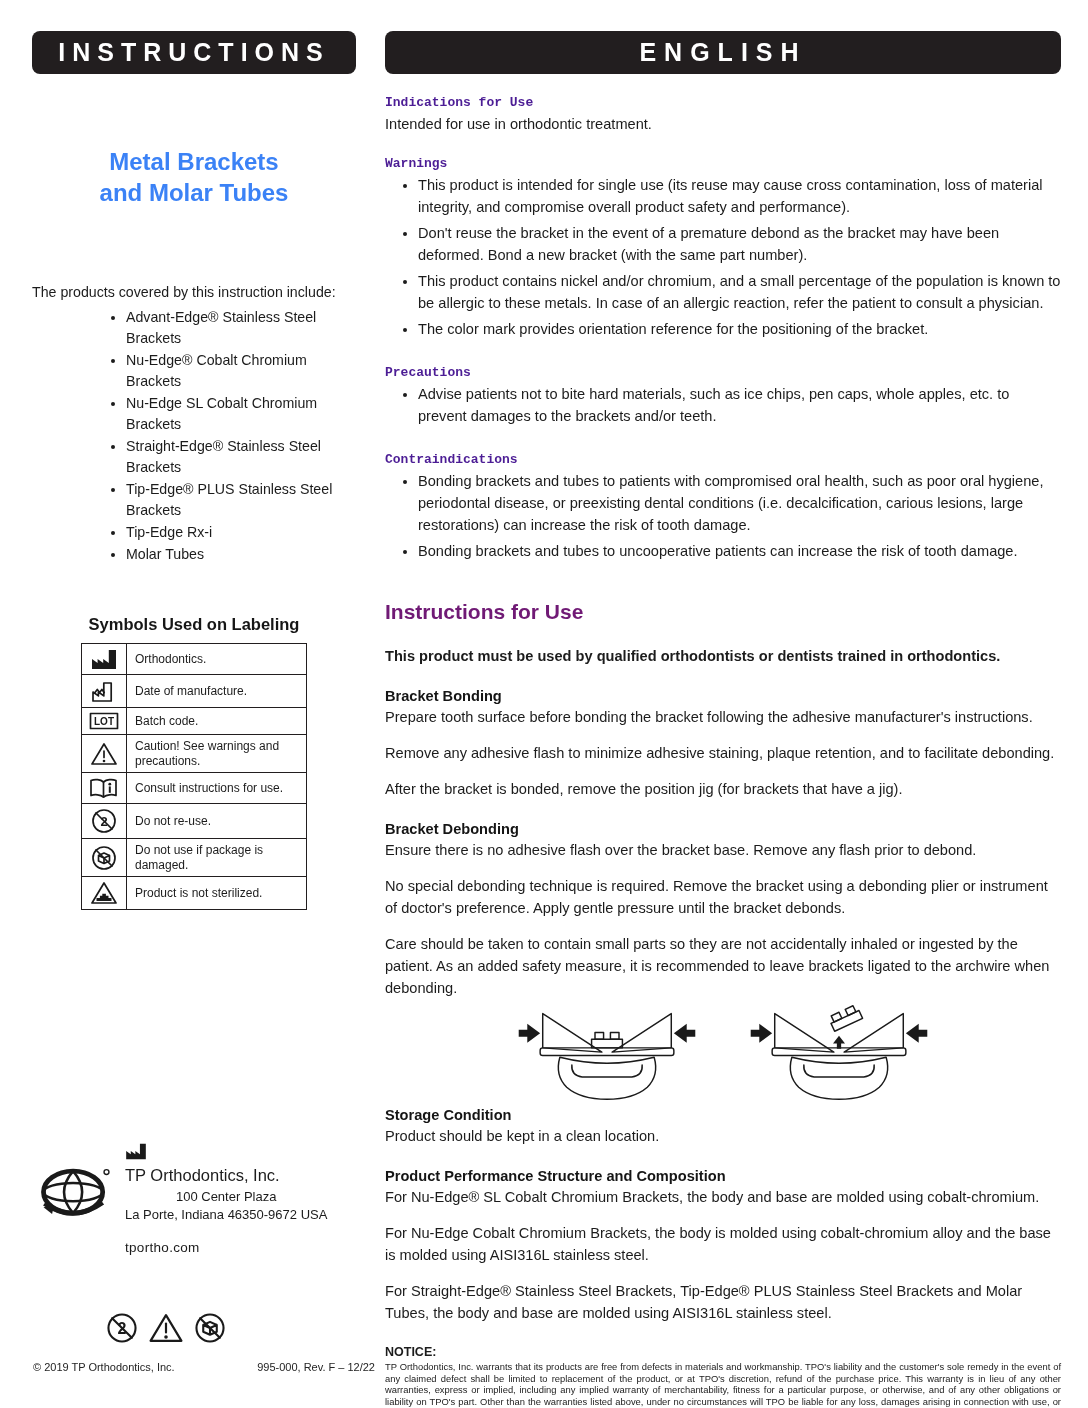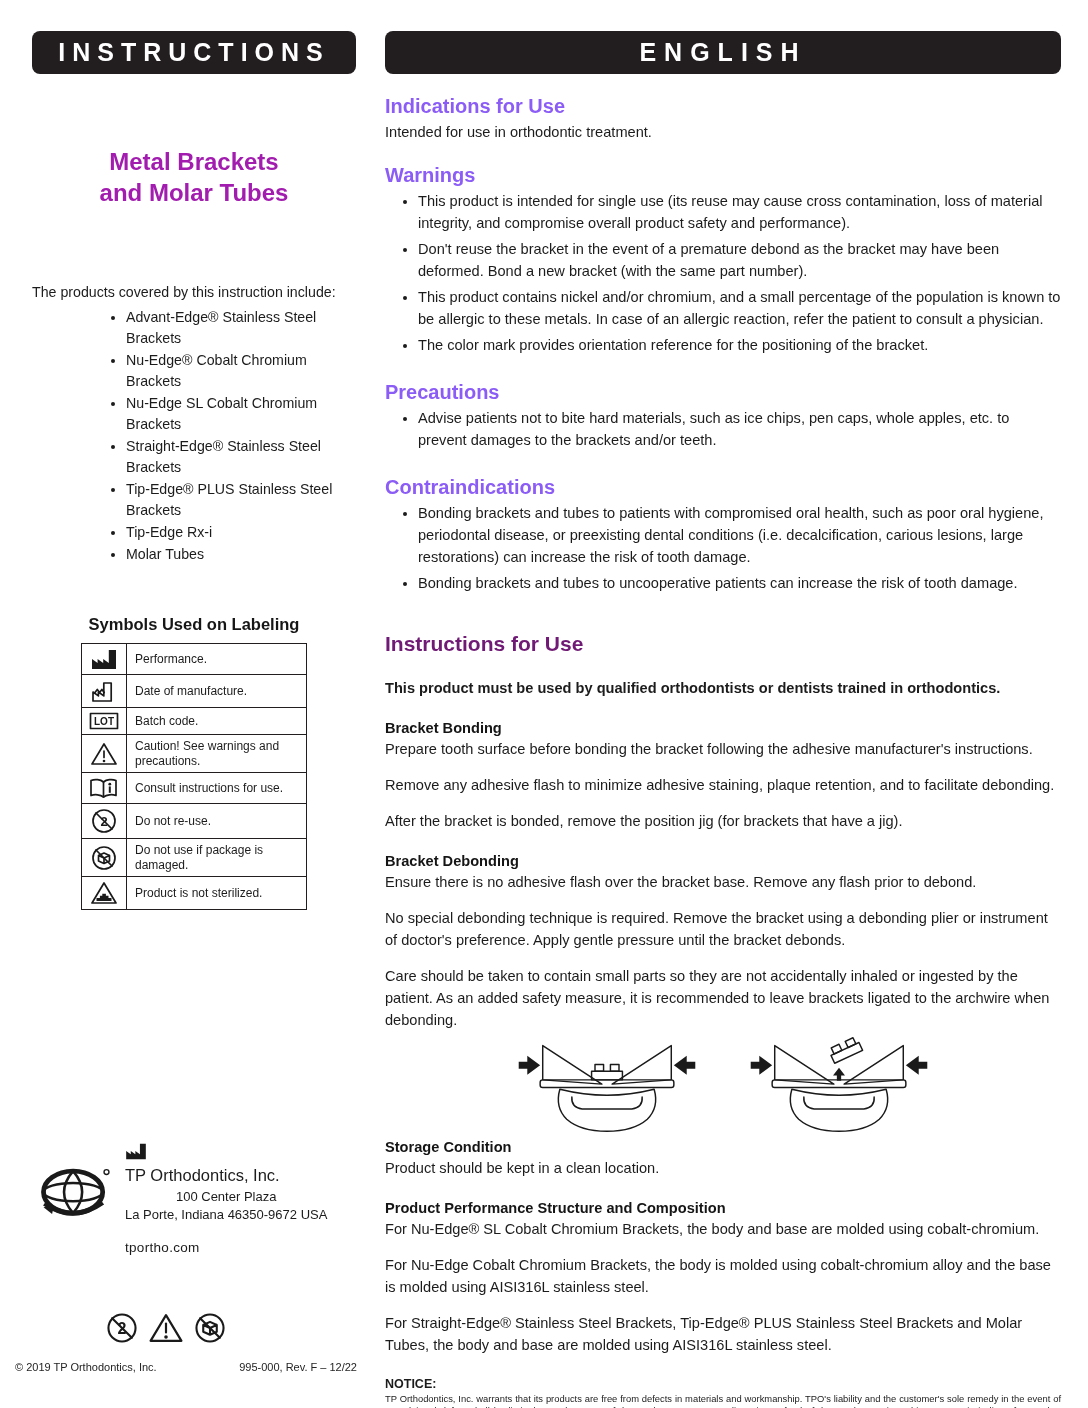--- a/index.html
+++ b/index.html
@@ -11,48 +11,48 @@
   .page{position:relative;width:1088px;height:1408px;background:#ffffff;overflow:hidden;}
   .bar{
     background:#221e1f;color:#ffffff;height:43px;
     display:flex;align-items:center;justify-content:center;
     font-weight:bold;letter-spacing:7px;font-size:25px;border-radius:8px;
   }
   
   .col-left{position:absolute;left:32px;top:31px;width:324px;}
   .doc-title{
     margin-top:72px;text-align:center;font-weight:bold;
-    font-size:24px;line-height:31px;color:#a21caf;
+    font-size:24px;line-height:31px;color:#3b82f6;
   }
   .products{margin-top:74px;font-size:14.2px;line-height:21px;}
   .products-intro{margin:0;}
   .products ul{margin:4px 0 0 0;padding-left:46px;}
   .products li{margin-bottom:1px;margin-left:48px;}
   .symbols{margin-top:50px;}
   .symbols-title{text-align:center;font-weight:bold;font-size:16.5px;margin:0 0 9px 0;color:#161616;}
   table.sym{border-collapse:collapse;margin:0 auto;width:226px;}
   table.sym td{border:1.6px solid #221e1f;padding:4px 8px;font-size:12px;line-height:14.5px;}
   table.sym td.ic{width:40px;text-align:right;padding:4px 2px;}
   table.sym td.ic svg{display:block;margin:0 auto;}
   .company{position:absolute;left:33px;top:1142px;display:flex;align-items:flex-start;}
   .globe{margin-top:22px;}
   .company-text{margin-left:8px;}
   .company-name{font-size:16.5px;margin-top:2px;}
   .company-addr{font-size:13px;line-height:18px;margin-top:3px;text-align:center;}
   .company-site{font-size:13.5px;font-weight:normal;margin-top:16px;letter-spacing:.3px;}
   .foot-syms{position:absolute;left:106px;top:1312px;display:flex;gap:10px;align-items:center;}
   .foot-line{
-    position:absolute;left:15px;top:1361px;width:342px;
+    position:absolute;left:33px;top:1361px;width:342px;
     display:flex;justify-content:space-between;font-size:11px;color:#242424;
   }
   
   .col-right{position:absolute;left:385px;top:31px;width:676px;}
   .col-right .bar{letter-spacing:8px;}
   .sec{margin-top:0;}
-  h2.sh{font-size:20px;font-weight:bold;margin:0 0 3px 0;color:#8b5cf6;}
+  h2.sh{font-size:13px;font-weight:bold;margin:0 0 3px 0;color:#4c1d95;font-family:Liberation Mono, monospace;}
   h3.sub{font-size:14.6px;font-weight:bold;margin:0 0 2px 0;color:#151515;}
   .col-right p{font-size:14.6px;line-height:22px;margin:0;}
   .col-right ul{margin:2px 0 0 0;padding-left:33px;}
   .col-right li{font-size:14.6px;line-height:22px;margin-bottom:4px;}
   .gap-s{height:14px;}.gap-m{height:21px;}.gap-l{height:34px;}
   h1.big{font-size:21px;font-weight:bold;margin:0;color:#701a75;}
   .bold-line{font-weight:bold;}
   .figs{display:flex;justify-content:center;gap:44px;margin:6px 0 2px 0;}
   .notice-head{font-size:12.5px;font-weight:bold;margin:0 0 2px 0;}
   .notice-body{font-size:9.4px !important;line-height:11.6px !important;text-align:justify;color:#222;}
@@ -91,21 +91,21 @@
     <div class="symbols">
       <h3 class="symbols-title">Symbols Used on Labeling</h3>
       <table class="sym">
         <tbody>
             <tr>
           <td class="ic"><span>
             <svg width="26" height="22" viewBox="0 0 26 22">
                     <path class="fil" d="M1 21v-10l5.6 4.1v-4.1l5.6 4.1v-4.1l5.6 4.1V2h7.2v19z"></path>
                   </svg>
           </span></td>
-          <td>Performance.</td>
+          <td>Orthodontics.</td>
         </tr>
         <tr>
           <td class="ic"><span>
             <svg width="26" height="24" viewBox="0 0 26 24">
                     <path class="stk" d="M2 22v-9l5.4 3.9v-3.9l5.4 3.9V4h7.4v18z"></path>
                     <polyline class="stk" points="4,13.5 6.3,10.5 8.6,13.5 10.9,10.5 13.2,13.5" stroke-width="1.4"></polyline>
                   </svg>
           </span></td>
           <td>Date of manufacture.</td>
         </tr>

